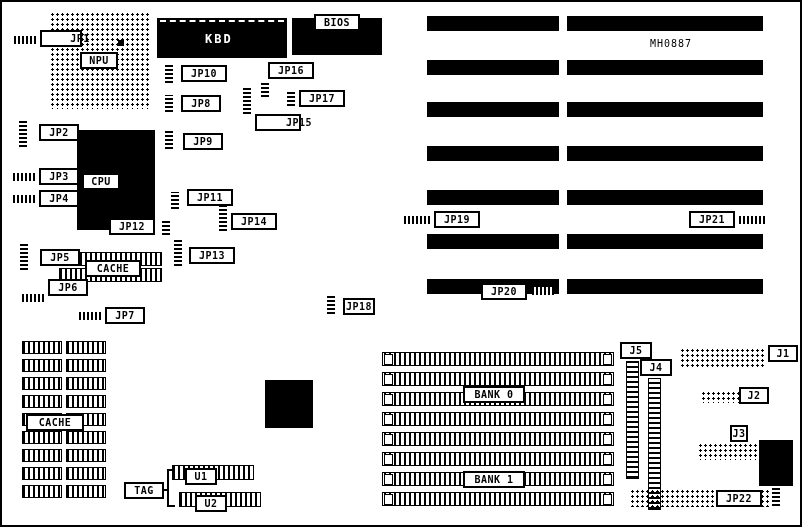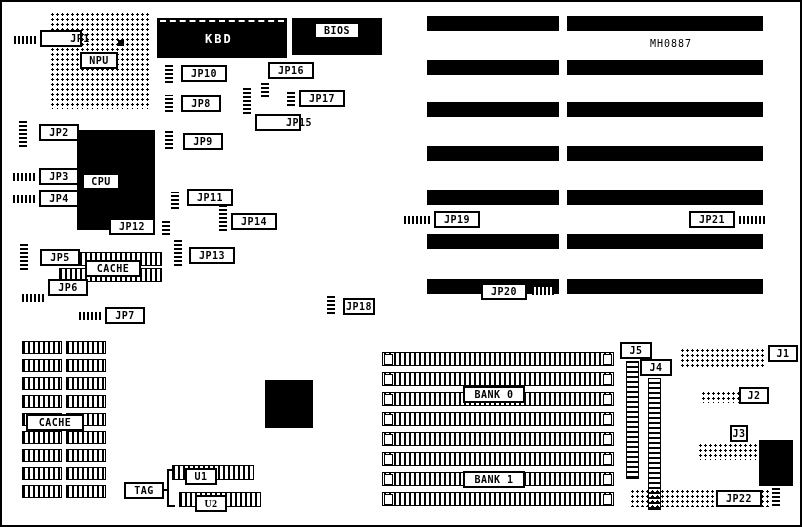--- a/index.html
+++ b/index.html
@@ -53,21 +53,21 @@
   <div class="lbl" style="left:78px;top:50px;width:38px;">NPU</div>
 
   <div class="pins-h" style="left:12px;top:34px;width:24px;"></div>
   <div class="lbl" style="left:38px;top:28px;width:38px;padding-left:38px;">JP1</div>
 
   <div class="blackchip" style="left:155px;top:16px;width:130px;height:40px;"></div>
   <div class="dash" style="left:158px;top:18px;width:124px;"></div>
   <div class="whitetext" style="left:203px;top:30px;">KBD</div>
 
   <div class="blackchip" style="left:290px;top:16px;width:90px;height:37px;"></div>
-  <div class="lbl" style="left:312px;top:20px;width:46px;text-align:center;">BIOS</div>
+  <div class="lbl" style="left:312px;top:12px;width:46px;text-align:center;">BIOS</div>
 
   <div class="plain" style="left:648px;top:36px;">MH0887</div>
 
   <div class="pins-v" style="left:163px;top:63px;height:18px;"></div>
   <div class="lbl" style="left:179px;top:63px;width:46px;">JP10</div>
 
   <div class="lbl" style="left:266px;top:60px;width:46px;">JP16</div>
   <div class="pins-v" style="left:259px;top:79px;height:16px;"></div>
 
   <div class="pins-v" style="left:163px;top:93px;height:17px;"></div>
@@ -153,21 +153,21 @@
   <div class="dots" style="left:696px;top:441px;width:62px;height:17px;"></div>
   <div class="blackchip" style="left:757px;top:438px;width:34px;height:46px;"></div>
 
   <div class="dots" style="left:628px;top:487px;width:140px;height:18px;"></div>
   <div class="lbl" style="left:714px;top:488px;width:46px;">JP22</div>
   <div class="pins-v" style="left:770px;top:486px;height:18px;"></div>
 
   <div class="chip-stripe" style="left:170px;top:463px;width:82px;height:15px;"></div>
   <div class="lbl" style="left:183px;top:466px;width:32px;">U1</div>
   <div class="chip-stripe" style="left:177px;top:490px;width:82px;height:15px;"></div>
-  <div class="lbl" style="left:193px;top:493px;width:32px;font-family:Liberation Serif, serif;">U2</div>
+  <div class="lbl" style="left:193px;top:493px;width:32px;">U2</div>
   <div class="lbl" style="left:122px;top:480px;width:40px;">TAG</div>
   <div class="line" style="left:165px;top:467px;width:2px;height:38px;"></div>
   <div class="line" style="left:165px;top:467px;width:8px;height:2px;"></div>
   <div class="line" style="left:165px;top:503px;width:8px;height:2px;"></div>
   <div class="line" style="left:160px;top:487px;width:6px;height:2px;"></div>
 
 <div class="slot" style="left: 425px; top: 14px; width: 132px;"></div>
     <div class="slot" style="left: 565px; top: 14px; width: 196px;"></div>
     <div class="slot" style="left: 425px; top: 58px; width: 132px;"></div>
     <div class="slot" style="left: 565px; top: 58px; width: 196px;"></div>

